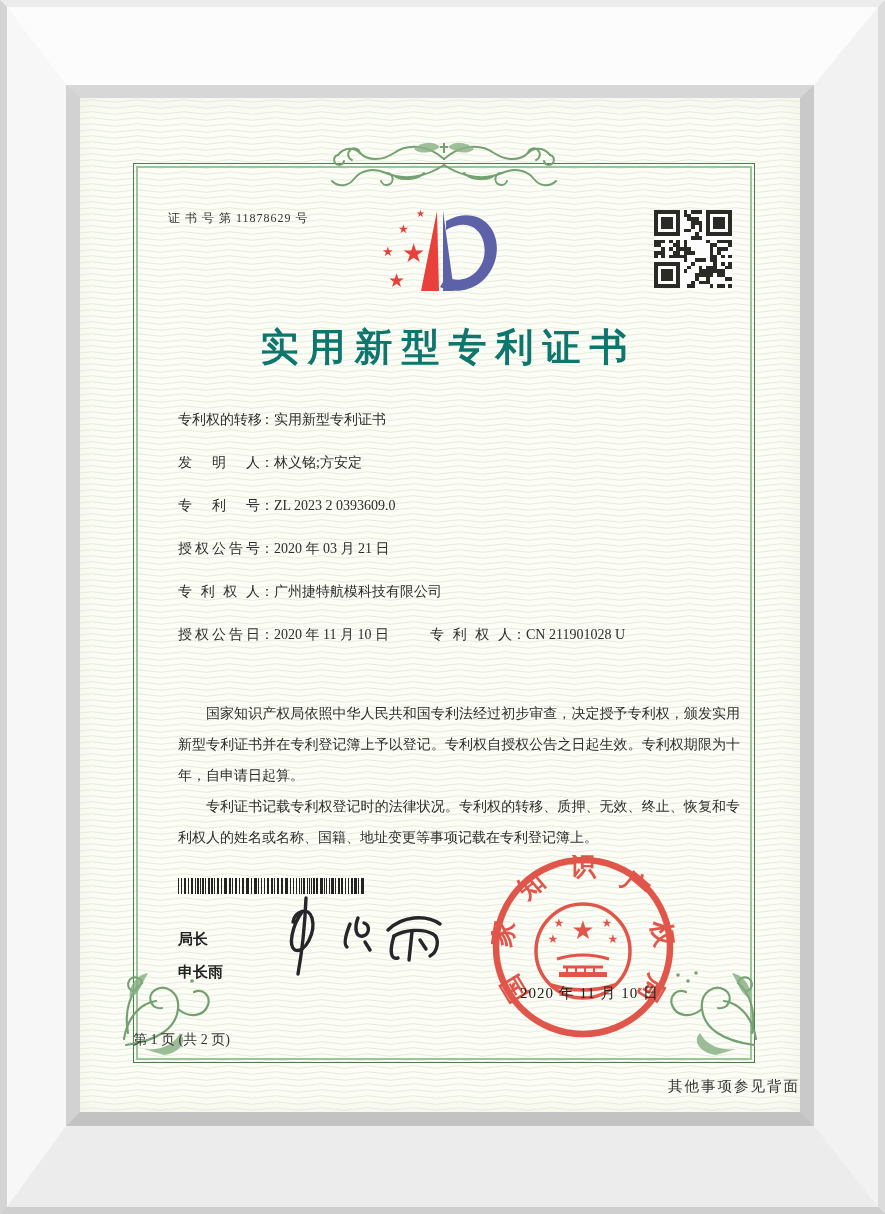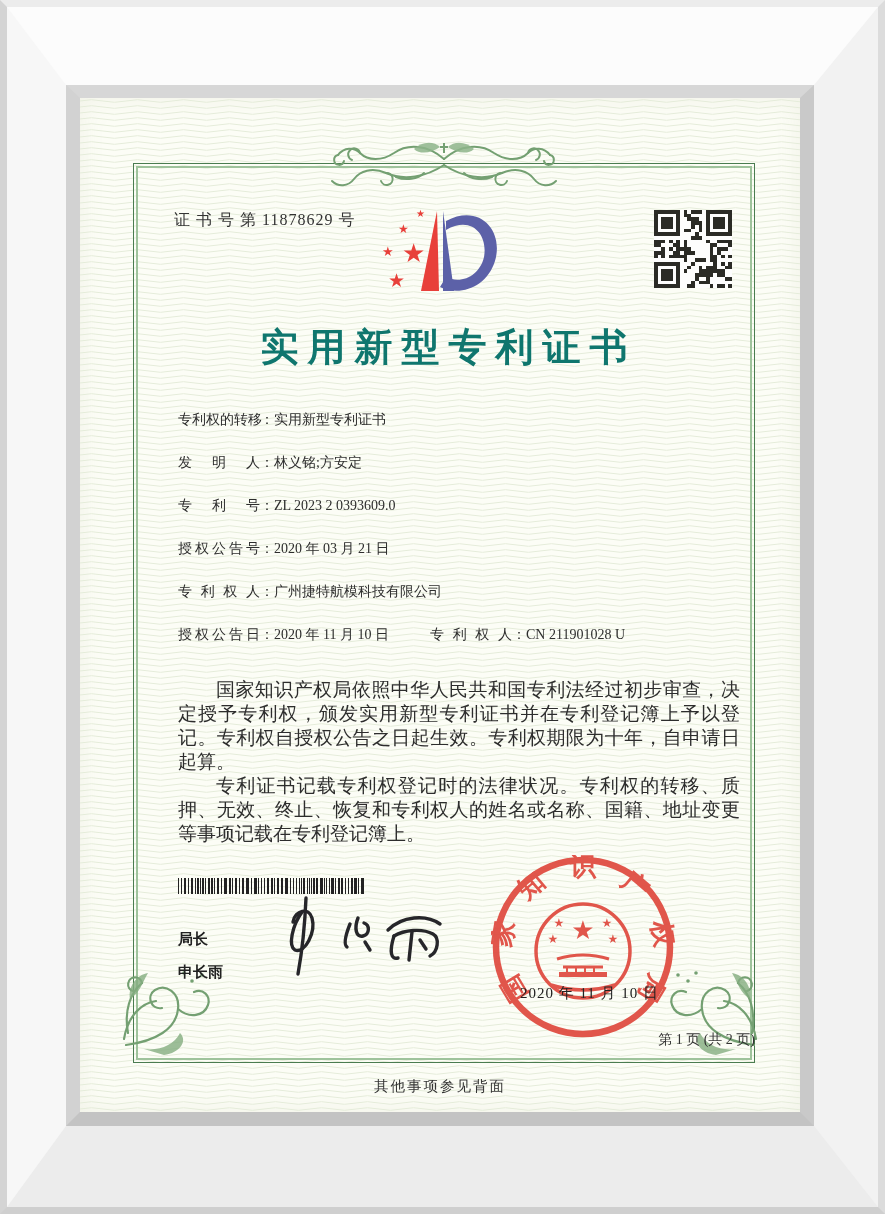--- a/index.html
+++ b/index.html
@@ -24,56 +24,56 @@
   .waves { position:absolute; inset:0; pointer-events:none; }
 
   .green-border { position:absolute; left:53px; top:65px; width:622px; height:900px;
     border:1px solid #4a7c50; }
   .green-border::after { content:""; position:absolute; inset:2px;
     border:2px solid #9fc39c; }
 
   .ornament { position:absolute; pointer-events:none; }
 
   
-  .cert-no { position:absolute; left:94px; top:112px; font-size:16px; letter-spacing:1px; color:#333; }
+  .cert-no { position:absolute; left:88px; top:112px; font-size:12px; letter-spacing:1px; color:#333; }
 
   .logo { position:absolute; left:300px; top:101px; width:130px; height:108px; }
   .logo .star { position:absolute; color:#e8403a; line-height:1; }
 
   .qr { position:absolute; left:574px; top:112px; width:78px; height:78px; }
 
   .title { position:absolute; left:53px; top:224px; width:622px; text-align:center;
     font-size:38px; font-weight:700; letter-spacing:9px; text-indent:9px; color:#0f766e; }
 
   .fields { position:absolute; left:98px; top:312px; width:570px; font-size:14px; }
   .field-row { height:43px; line-height:20px; white-space:nowrap; }
   .flabel { display:inline-block; width:82px; text-align:justify; text-align-last:justify; }
   .fcolon { display:inline-block; width:14px; }
   .fvalue1 { display:inline-block; width:156px; }
   .flabel2 { display:inline-block; width:82px; text-align:justify; text-align-last:justify; }
 
-  .paragraphs { position:absolute; left:98px; top:580px; width:562px;
-    font-size:19px; line-height:24px; text-align:justify; }
+  .paragraphs { position:absolute; left:98px; top:600px; width:562px;
+    font-size:14px; line-height:31px; text-align:justify; }
   .paragraphs p { text-indent:2em; }
 
   .barcode { position:absolute; left:98px; top:780px; width:186px; height:16px; }
 
   .officer { position:absolute; left:98px; top:824px;
     font-family:"Liberation Sans","DejaVu Sans",sans-serif;
     font-size:15px; font-weight:600; color:#222; line-height:33px; }
 
   .signature { position:absolute; left:188px; top:792px; width:190px; height:100px; }
 
   .seal { position:absolute; left:411px; top:757px; width:184px; height:184px; opacity:.93; }
   .seal-date { position:absolute; left:427px; top:886px; width:165px; text-align:center;
     font-size:15px; color:#222; letter-spacing:1px; z-index:5; }
 
-  .page-note { position:absolute; left:53px; top:933px; width:622px; text-align:right;
+  .page-note { position:absolute; left:53px; top:933px; width:622px; text-align:left;
     font-size:14px; color:#333; }
-  .back-note { position:absolute; left:0; top:979px; width:720px; text-align:center;
+  .back-note { position:absolute; left:0; top:979px; width:720px; text-align:right;
     font-size:14.5px; color:#333; letter-spacing:2px; }
 </style>
 </head>
 <body>
 
 <div class="stage">
 
   <div class="frame-outer-edge"></div>
   <div class="frame-mat"></div>
   <div class="frame-bevel"></div>

